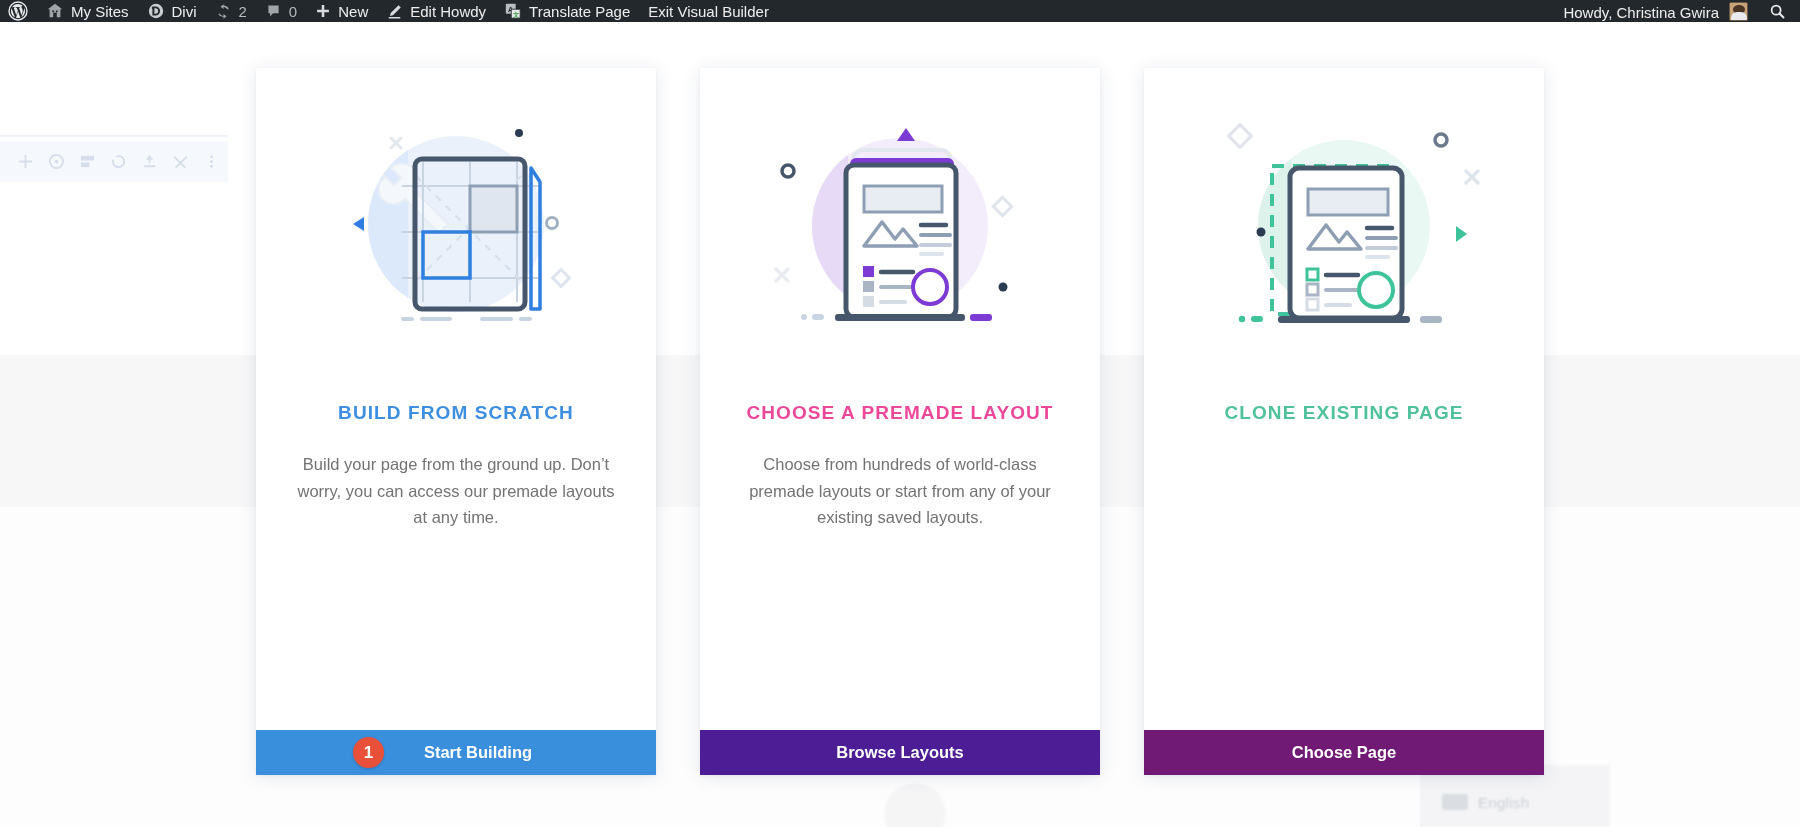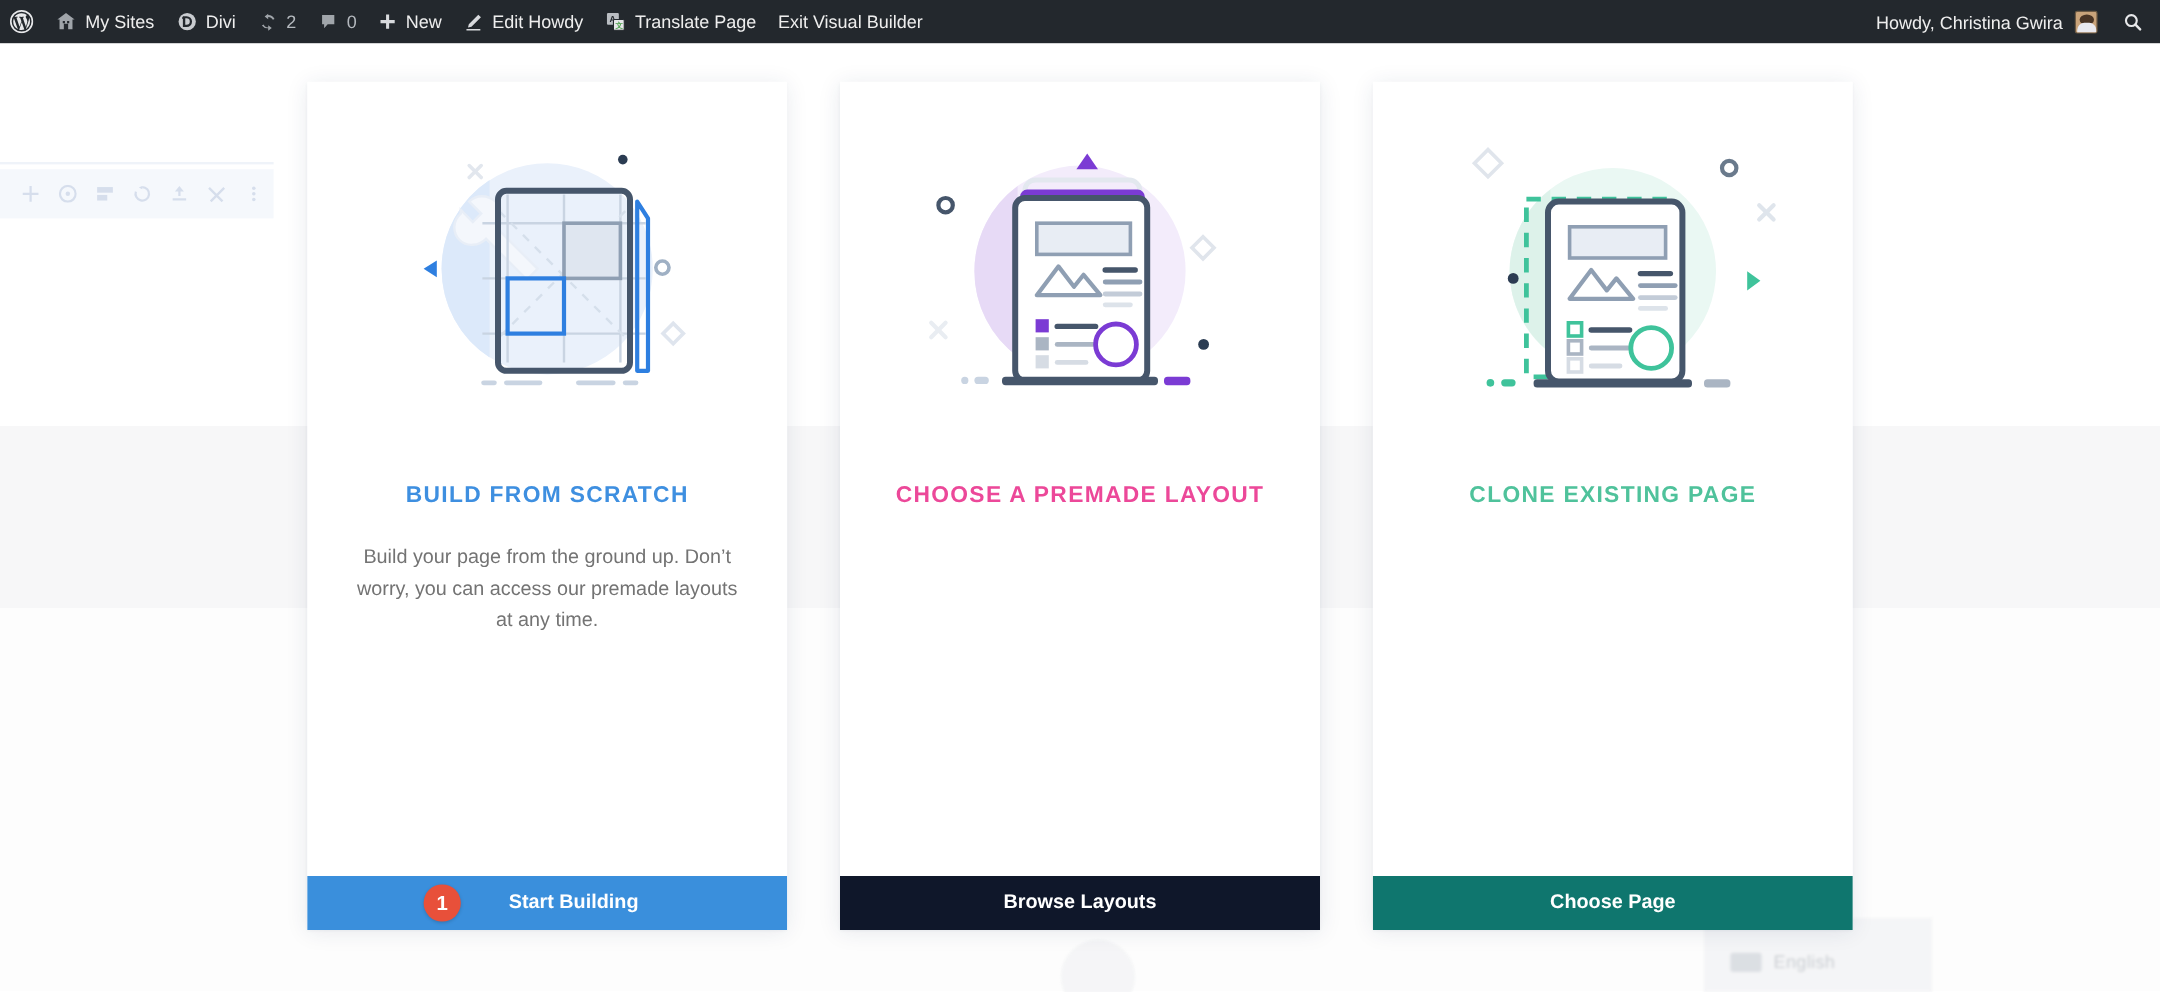--- a/index.html
+++ b/index.html
@@ -5,21 +5,21 @@
   * { margin:0; padding:0; box-sizing:border-box; }
   html,body {
     width:1800px; height:827px; overflow:hidden;
     font-family:"Liberation Sans", sans-serif;
     background:#ffffff;
   }
   #root { position:relative; width:1800px; height:827px; background:#ffffff; }
 
   
   .adminbar{
-    position:absolute; top:0; left:0; width:1800px; height:36px;
+    position:absolute; top:0; left:0; width:1800px; height:22px;
     background:#23282d; color:#b4b9be; display:flex; align-items:center;
     font-size:15px; z-index:60;
   }
   .ab-left{ display:flex; align-items:center; height:31px; }
   .ab-item{
     display:flex; align-items:center; height:31px; padding:0 9px; gap:7px;
     color:#eeeeee; white-space:nowrap; cursor:pointer;
   }
   .ab-item.first{ padding-left:8px; }
   .ab-count{ color:#b4b9be; }
@@ -95,22 +95,22 @@
   .card-desc{
     margin-top:27px; font-size:16.5px; line-height:1.62; color:#737373;
     text-align:center; max-width:330px;
   }
 
   .card-btn{
     height:45px; flex:none; display:flex; align-items:center; justify-content:center;
     color:#ffffff; font-size:16.5px; font-weight:700; position:relative; cursor:pointer;
   }
   .b-blue  { background:#3a8fdc; }
-  .b-purple{ background:#0f172a; }
-  .b-green { background:#0f766e; }
+  .b-purple{ background:#4c1d95; }
+  .b-green { background:#701a75; }
 
   .btn-badge{
     position:absolute; left:50%; transform:translateX(-103px);
     width:31px; height:31px; border-radius:50%; background:#e8503a;
     color:#ffffff; font-size:17px; font-weight:700;
     display:flex; align-items:center; justify-content:center;
     box-shadow:0 1px 3px rgba(0,0,0,.18);
   }
   .btn-label{ display:block; }
   .btn-label.shifted{ transform:translateX(22px); }
@@ -249,20 +249,21 @@
             <circle cx="38" cy="65" r="6" fill="none" stroke="#46566b" stroke-width="3.5"></circle>
             <circle cx="253" cy="181" r="4.5" fill="#2b3c52"></circle>
             <rect x="246" y="94" width="13" height="13" transform="rotate(45 252.5 100.5)" fill="none" stroke="#e0e5ec" stroke-width="3"></rect>
             <g stroke="#e9edf2" stroke-width="3.5" stroke-linecap="round">
               <line x1="26" y1="163" x2="38" y2="175"></line>
                 <line x1="38" y1="163" x2="26" y2="175"></line>
             </g>
           </svg>
         </div>
         <div class="card-title t-purple">CHOOSE A PREMADE LAYOUT</div>
+        <div class="card-desc">Choose from hundreds of world-class premade layouts or start from any of your existing saved layouts.</div>
       </div>
       <div class="card-btn b-purple">
         <span class="btn-label">Browse Layouts</span>
       </div>
     </div>
 
     <div class="card">
       <div class="card-body">
         <div class="illus">
           <svg width="300" height="240" viewBox="0 0 300 240">

